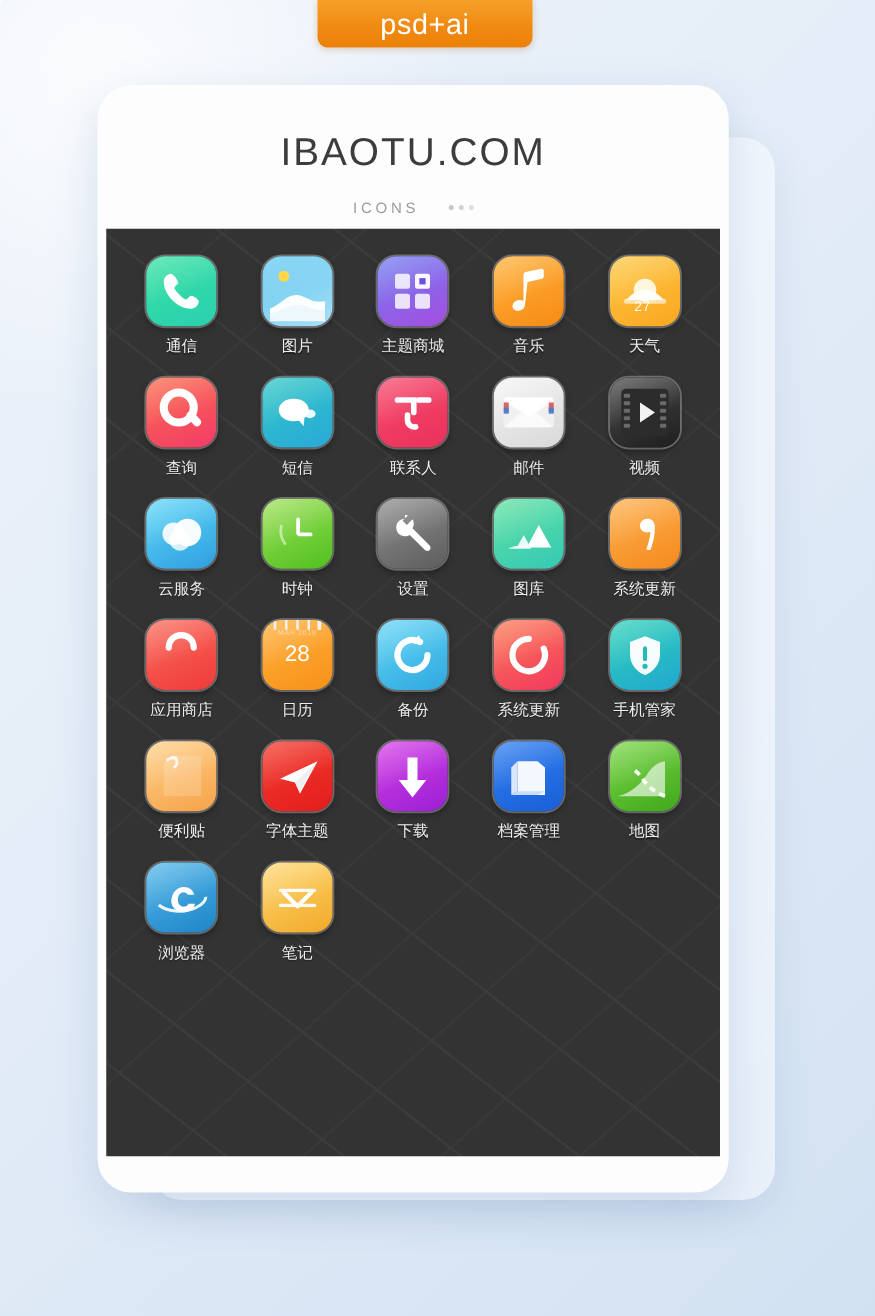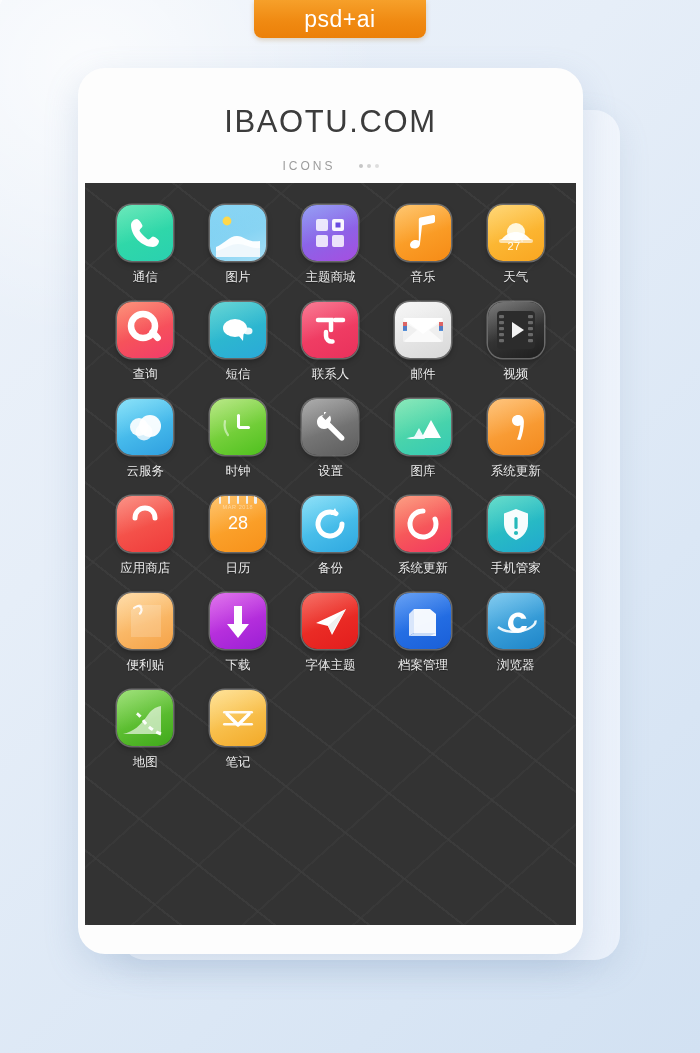--- a/index.html
+++ b/index.html
@@ -355,64 +355,64 @@
           <div class="tile" style="background: linear-gradient(155deg, rgb(255, 208, 138) 0%, rgb(245, 162, 71) 100%);">
             <svg width="56" height="56" viewBox="0 0 56 56">
               <path d="M14 17l6-5h24v32H14z" fill="#ffffff" opacity=".18"></path>
               <path d="M17 15c2-2 5-2.4 6.6-.8 1.6 1.6 1.2 4.4-.8 6.4" fill="none" stroke="#ffffff" stroke-width="2.2" stroke-opacity=".85" stroke-linecap="round"></path>
               <path d="M20 13.5c1.6-1.2 3.4-1.2 4.2-.2" fill="none" stroke="#ffffff" stroke-width="2" stroke-opacity=".6" stroke-linecap="round"></path>
             </svg>
           </div>
           <div class="label">便利贴</div>
         </div>
         <div class="cell">
+          <div class="tile" style="background: linear-gradient(155deg, rgb(242, 59, 46) 0%, rgb(227, 29, 29) 100%);">
+            <svg width="56" height="56" viewBox="0 0 56 56">
+              <path d="M14 30L44 16 30 42l-4-9z" fill="#ffffff"></path>
+              <path d="M26 33L44 16 29.5 40z" fill="#efefef"></path>
+            </svg>
+          </div>
+          <div class="label">字体主题</div>
+        </div>
+        <div class="cell">
           <div class="tile" style="background: linear-gradient(155deg, rgb(212, 65, 230) 0%, rgb(155, 31, 212) 100%);">
             <svg width="56" height="56" viewBox="0 0 56 56">
               <rect x="24" y="13" width="8" height="19" fill="#ffffff"></rect>
               <path d="M28 45l11-14H17z" fill="#ffffff"></path>
             </svg>
           </div>
           <div class="label">下载</div>
-        </div>
-        <div class="cell">
-          <div class="tile" style="background: linear-gradient(155deg, rgb(242, 59, 46) 0%, rgb(227, 29, 29) 100%);">
-            <svg width="56" height="56" viewBox="0 0 56 56">
-              <path d="M14 30L44 16 30 42l-4-9z" fill="#ffffff"></path>
-              <path d="M26 33L44 16 29.5 40z" fill="#efefef"></path>
-            </svg>
-          </div>
-          <div class="label">字体主题</div>
         </div>
         <div class="cell">
           <div class="tile" style="background: linear-gradient(155deg, rgb(47, 126, 240) 0%, rgb(26, 95, 216) 100%);">
             <svg width="56" height="56" viewBox="0 0 56 56">
               <path d="M19 16h16l6 5v22H19z" fill="#ffffff" opacity=".95"></path>
               <path d="M19 16l-5 5v22l5-3z" fill="#d9e6fb"></path>
               <path d="M14 43l5-3h22l-6 3z" fill="#c9dcf8"></path>
             </svg>
           </div>
           <div class="label">档案管理</div>
         </div>
         <div class="cell">
+          <div class="tile" style="background: linear-gradient(155deg, rgb(124, 214, 74) 0%, rgb(63, 168, 26) 100%);">
+            <svg width="56" height="56" viewBox="0 0 56 56">
+              <path d="M6 44c10-2 18-9 24-18 4-6 8-9 14-10v28H6z" fill="#ffffff" opacity=".62"></path>
+              <path d="M44 44c-8-3-14-8-18-14-3-4.5-6-7-9-8.5" fill="none" stroke="#ffffff" stroke-width="3" stroke-opacity=".95" stroke-dasharray="5 4"></path>
+            </svg>
+          </div>
+          <div class="label">地图</div>
+        </div>
+        <div class="cell">
           <div class="tile" style="background: linear-gradient(155deg, rgb(85, 184, 234) 0%, rgb(30, 133, 200) 100%);">
             <svg width="56" height="56" viewBox="0 0 56 56">
               <path d="M20 31c0-6.5 4.4-11.5 10-11.5 4.5 0 7.5 2.6 8.4 6.2h-5.2c-.7-1.2-1.9-1.9-3.3-1.9-2.7 0-4.6 2.4-4.6 5.7 0 3.4 1.9 5.8 4.7 5.8 1.7 0 3.1-.9 3.8-2.4h5.2c-1 4.2-4.5 7-9.1 7-5.6 0-9.9-4.5-9.9-9z" fill="#ffffff"></path>
               <path d="M10 34c6 5 20 7 30 2 5-2.5 8-6 7.5-8.5" fill="none" stroke="#ffffff" stroke-width="2.4" stroke-opacity=".9"></path>
             </svg>
           </div>
           <div class="label">浏览器</div>
-        </div>
-        <div class="cell">
-          <div class="tile" style="background: linear-gradient(155deg, rgb(124, 214, 74) 0%, rgb(63, 168, 26) 100%);">
-            <svg width="56" height="56" viewBox="0 0 56 56">
-              <path d="M6 44c10-2 18-9 24-18 4-6 8-9 14-10v28H6z" fill="#ffffff" opacity=".62"></path>
-              <path d="M44 44c-8-3-14-8-18-14-3-4.5-6-7-9-8.5" fill="none" stroke="#ffffff" stroke-width="3" stroke-opacity=".95" stroke-dasharray="5 4"></path>
-            </svg>
-          </div>
-          <div class="label">地图</div>
         </div>
         <div class="cell">
           <div class="tile" style="background: linear-gradient(155deg, rgb(255, 216, 115) 0%, rgb(242, 169, 40) 100%);">
             <svg width="56" height="56" viewBox="0 0 56 56">
               <rect x="13" y="21" width="30" height="2.6" rx="1.3" fill="#ffffff" opacity=".92"></rect>
               <rect x="13" y="33" width="30" height="2.6" rx="1.3" fill="#ffffff" opacity=".92"></rect>
               <path d="M17 24l11 11 11-11" fill="none" stroke="#ffffff" stroke-width="3.4" stroke-linecap="round" stroke-linejoin="round"></path>
             </svg>
           </div>
           <div class="label">笔记</div>

